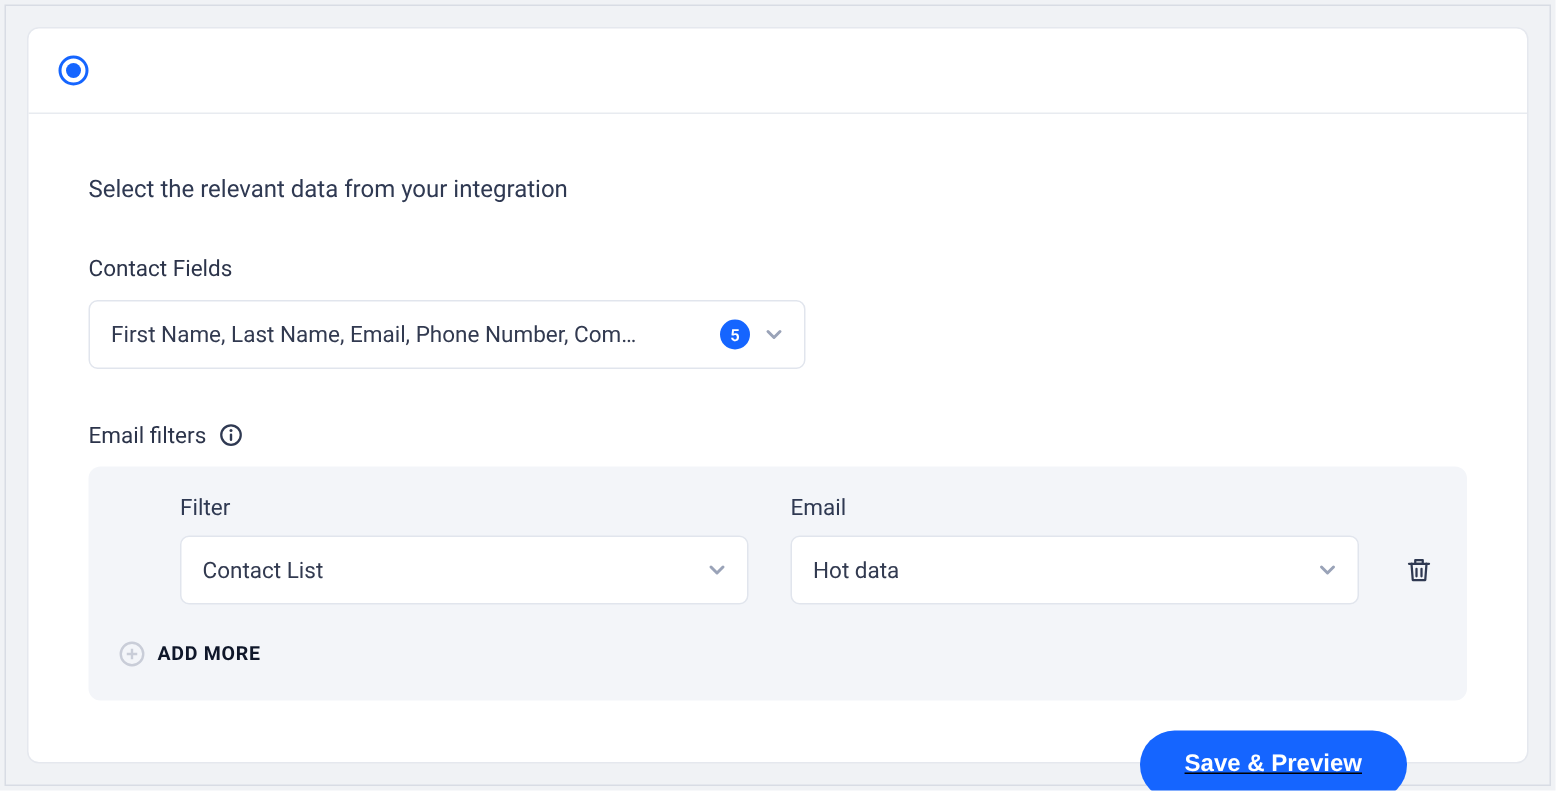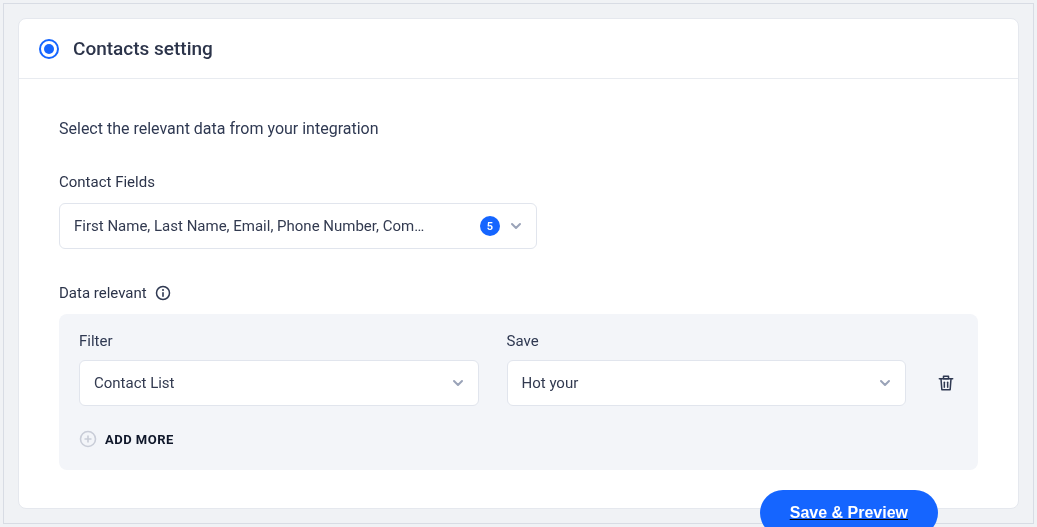--- a/index.html
+++ b/index.html
@@ -120,20 +120,21 @@
     .filters-panel {
       background: #f3f5f9;
       border-radius: 8px;
       padding: 18px 20px 22px 20px;
     }
     .filter-row {
       display: flex;
       align-items: flex-end;
       gap: 28px;
       margin-bottom: 24px;
+      margin-left: 41px;
     }
     .filter-group {
       flex: 1;
       display: flex;
       flex-direction: column;
     }
     .filter-label {
       font-size: 15px;
       color: #2f3952;
       margin-bottom: 10px;
@@ -211,40 +212,39 @@
 </head>
 <body>
 
 <div class="outer">
   <div class="card">
 
     <div class="card-header">
       <div class="radio-outer">
         <div class="radio-inner"></div>
       </div>
-      <div class="card-title">Contacts setting</div>
     </div>
 
     <div class="card-body">
       <div class="intro">Select the relevant data from your integration</div>
 
       <div class="section-label">Contact Fields</div>
 
       <div class="multiselect">
         <span class="multiselect-text">First Name, Last Name, Email, Phone Number, Com…</span>
         <span class="count-badge">5</span>
         <span class="chevron">
           <svg viewBox="0 0 12 12" width="12" height="12">
               <path d="M2 4 L6 8 L10 4" fill="none" stroke="#9aa3b8" stroke-width="2" stroke-linecap="round" stroke-linejoin="round"></path>
             </svg>
         </span>
       </div>
 
       <div class="section-label">
-        <span>Data relevant</span>
+        <span>Email filters</span>
         <span class="info-icon">
           <svg viewBox="0 0 16 16" width="16" height="16">
               <circle cx="8" cy="8" r="6.5" fill="none" stroke="#2f3952" stroke-width="1.5"></circle>
               <circle cx="8" cy="5" r="1" fill="#2f3952"></circle>
               <rect x="7.2" y="7" width="1.6" height="5" rx="0.8" fill="#2f3952"></rect>
             </svg>
         </span>
       </div>
 
       <div class="filters-panel">
@@ -254,23 +254,23 @@
             <div class="select">
               <span class="select-text">Contact List</span>
               <span class="chevron">
                 <svg viewBox="0 0 12 12" width="12" height="12">
                     <path d="M2 4 L6 8 L10 4" fill="none" stroke="#9aa3b8" stroke-width="2" stroke-linecap="round" stroke-linejoin="round"></path>
                   </svg>
               </span>
             </div>
           </div>
           <div class="filter-group">
-            <div class="filter-label">Save</div>
+            <div class="filter-label">Email</div>
             <div class="select">
-              <span class="select-text">Hot your</span>
+              <span class="select-text">Hot data</span>
               <span class="chevron">
                 <svg viewBox="0 0 12 12" width="12" height="12">
                     <path d="M2 4 L6 8 L10 4" fill="none" stroke="#9aa3b8" stroke-width="2" stroke-linecap="round" stroke-linejoin="round"></path>
                   </svg>
               </span>
             </div>
           </div>
           <div class="delete-btn">
             <svg viewBox="0 0 24 24" fill="none" stroke-width="1.8" stroke-linecap="round" stroke-linejoin="round">
               <path d="M4 7h16"></path>

